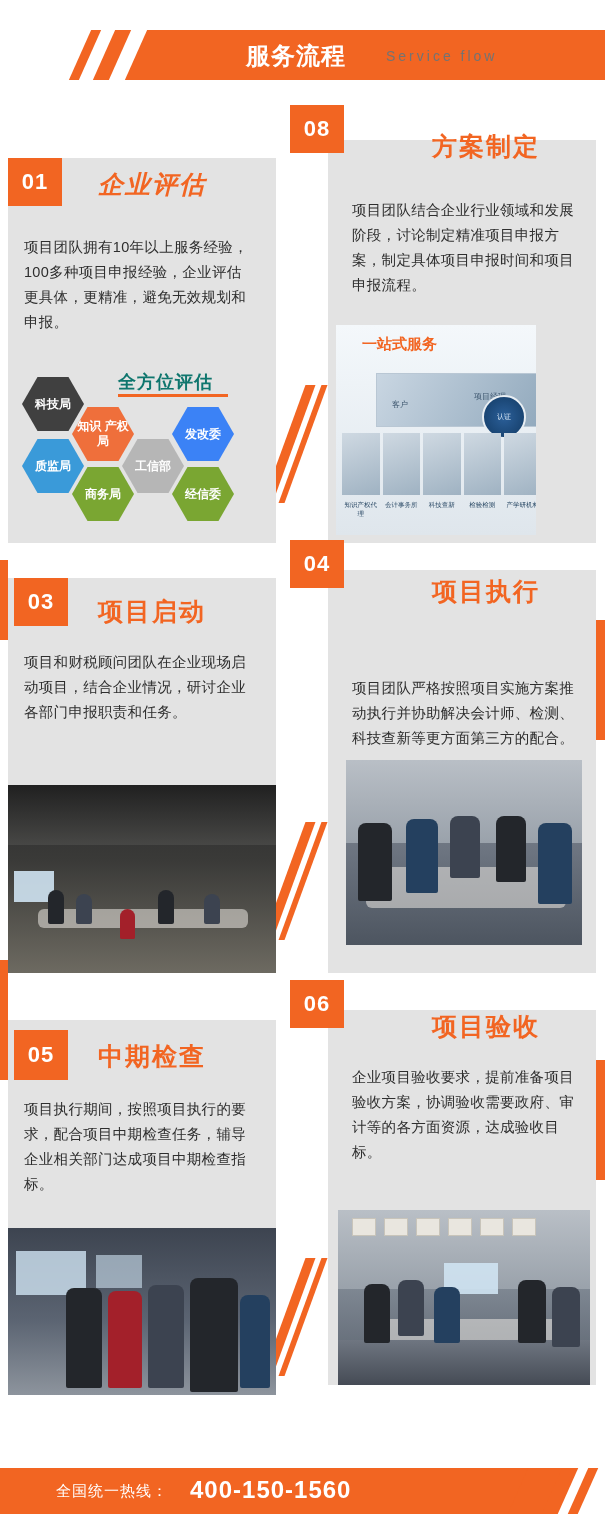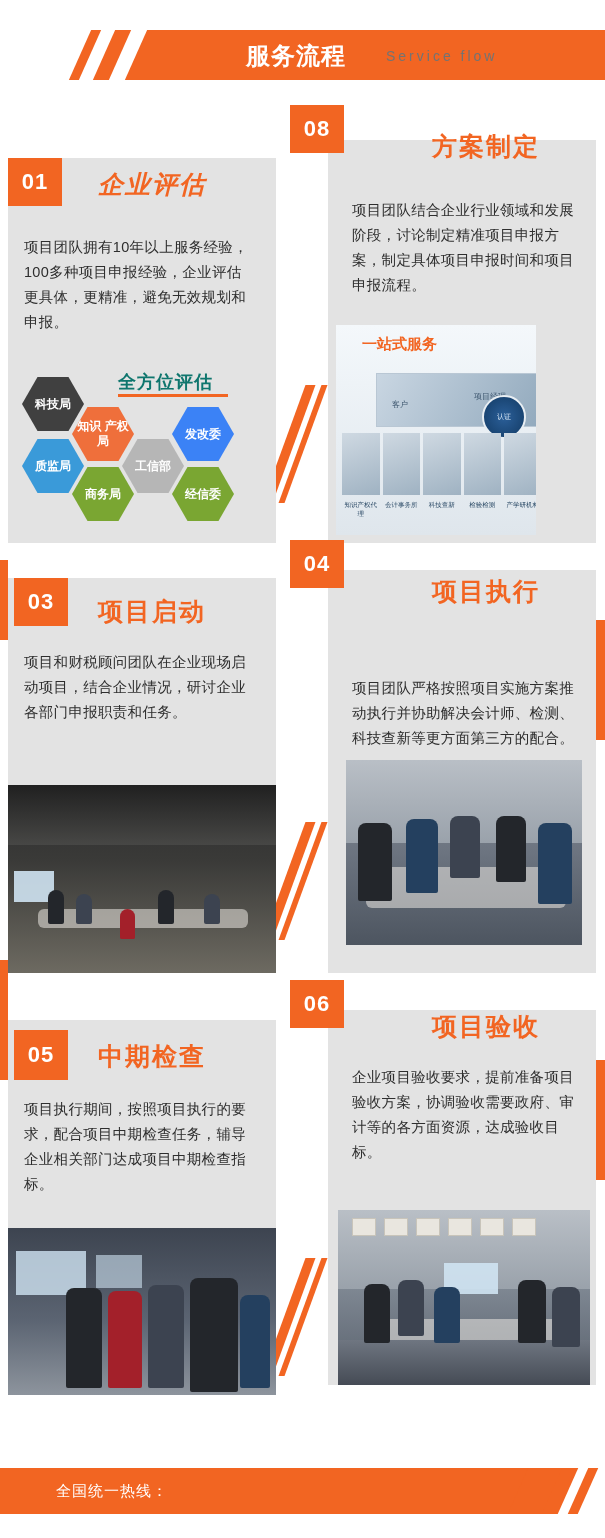--- a/index.html
+++ b/index.html
@@ -412,13 +412,14 @@
   <div class="ph-person" style="left:180px; top:40%; width:28px; height:36%;"></div>
   <div class="ph-person light" style="left:214px; top:44%; width:28px; height:34%;"></div>
 </div>
 
 <div class="footer">
   <div class="footer-bar"></div>
   <div class="footer-skew"></div>
   <div class="footer-slash-1"></div>
   <div class="footer-slash-2"></div>
   <div class="footer-label">全国统一热线：</div>
+  <div class="footer-phone">400-150-1560</div>
 </div>
 
 </body></html>

